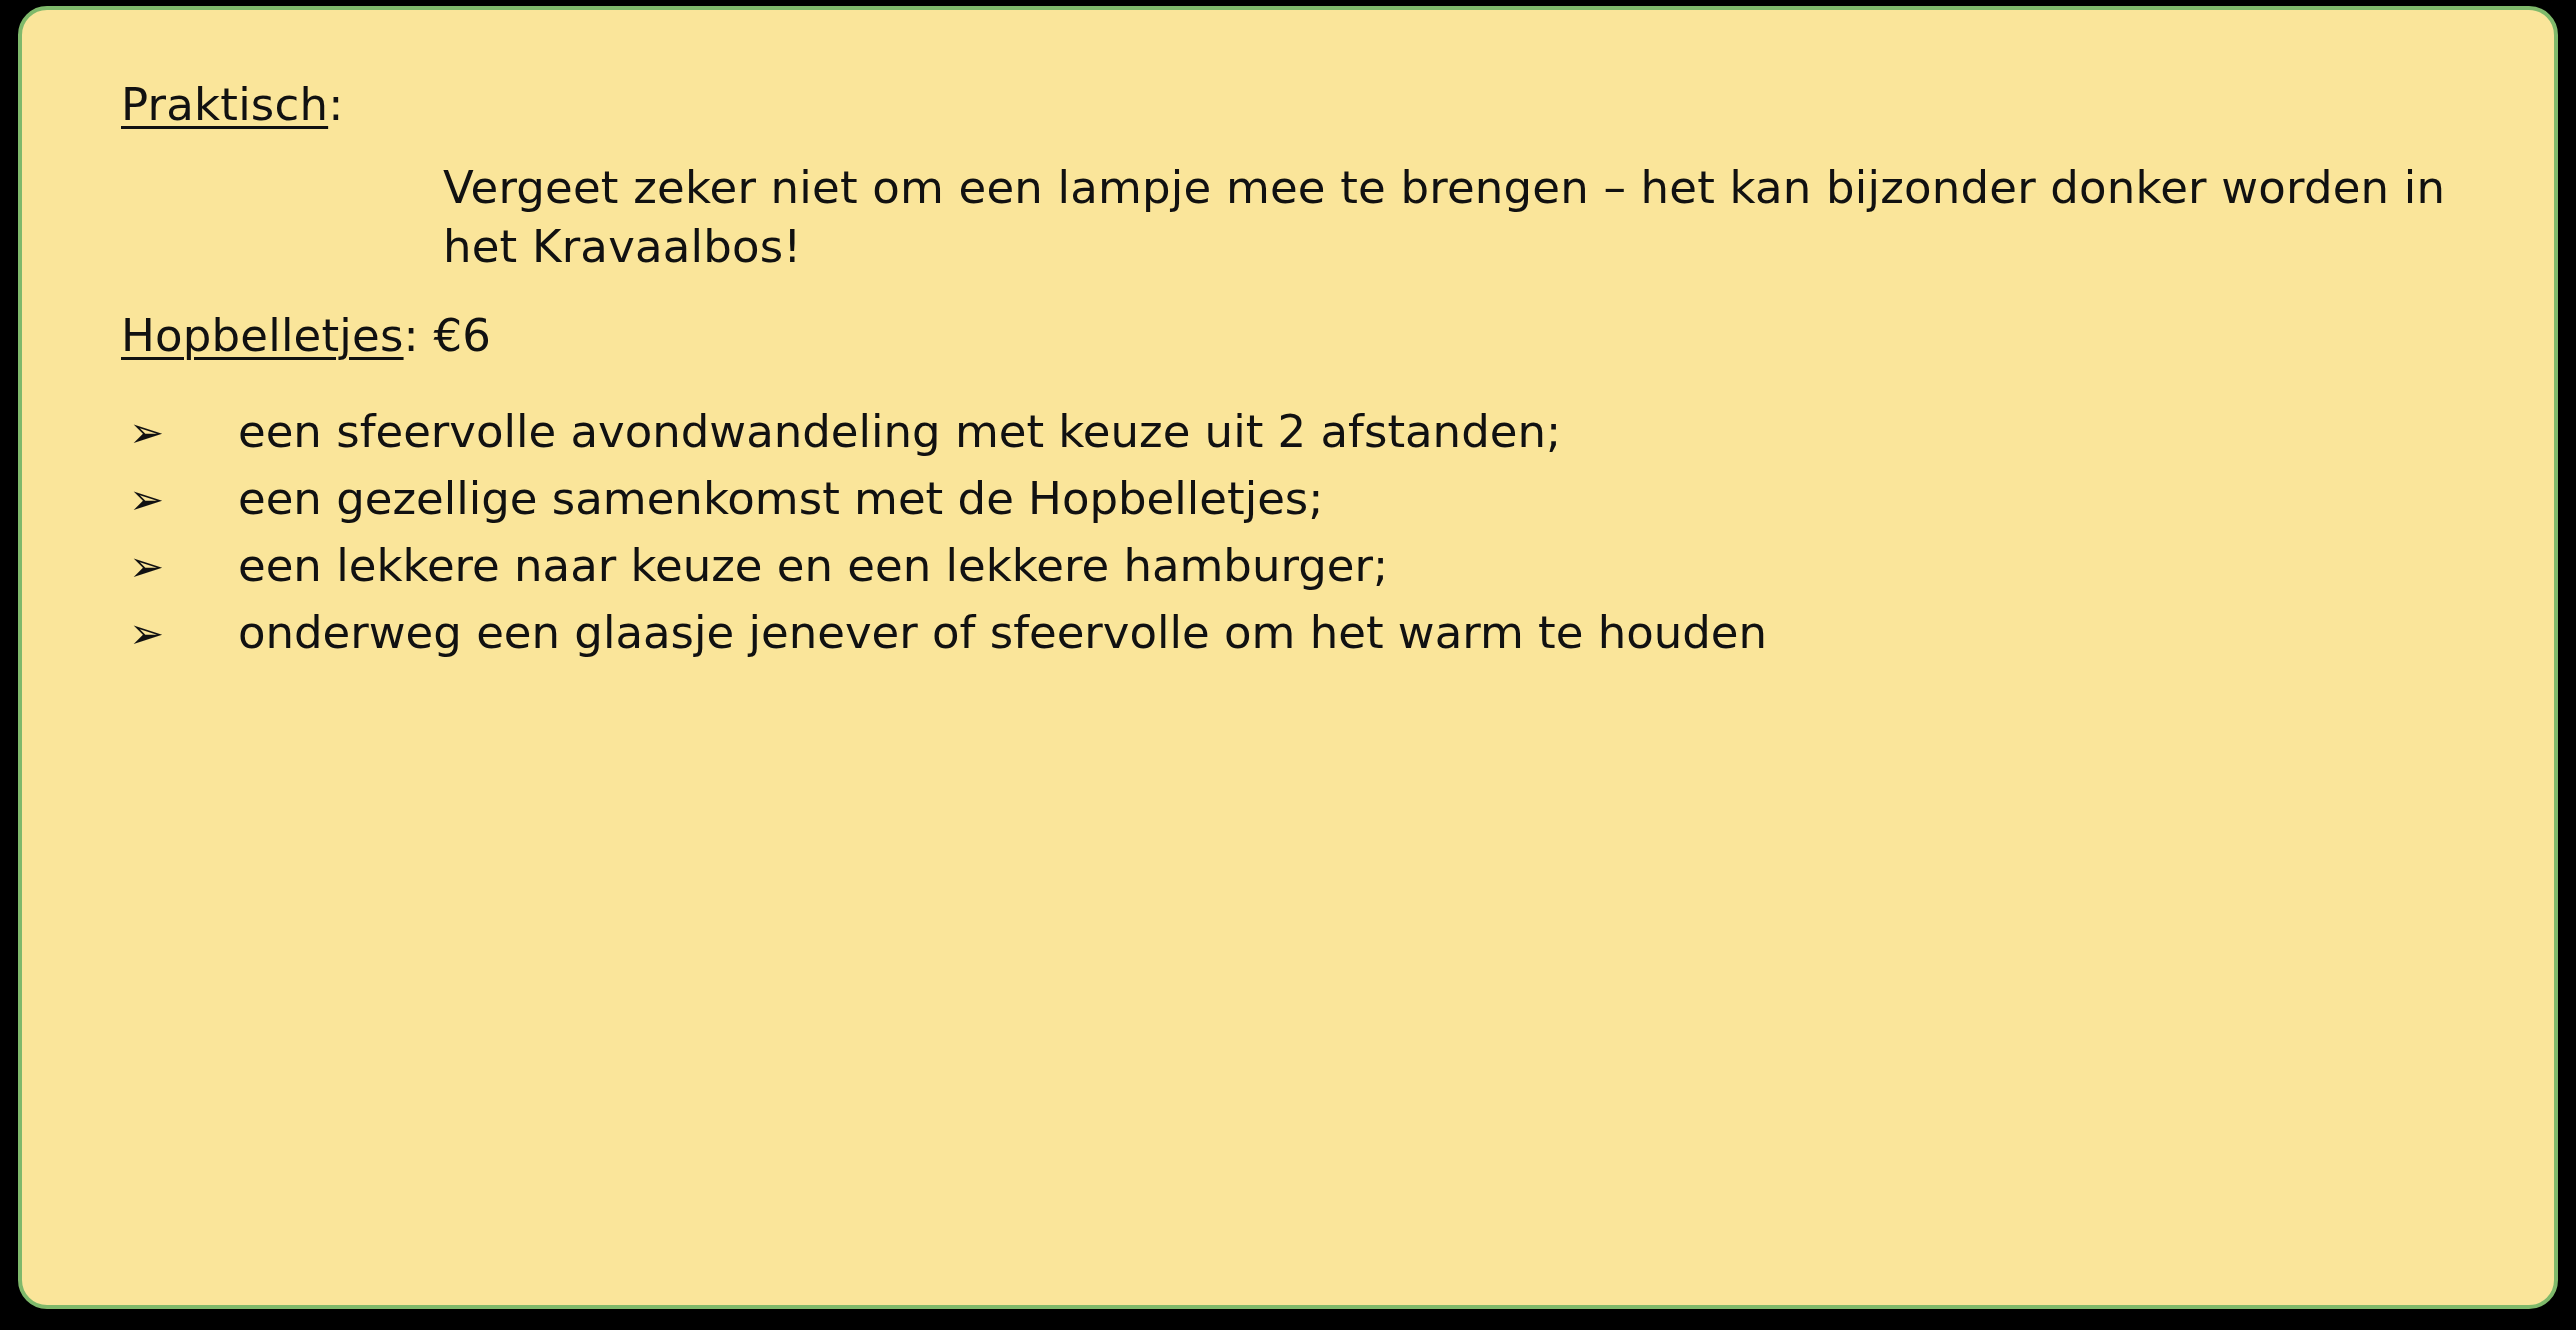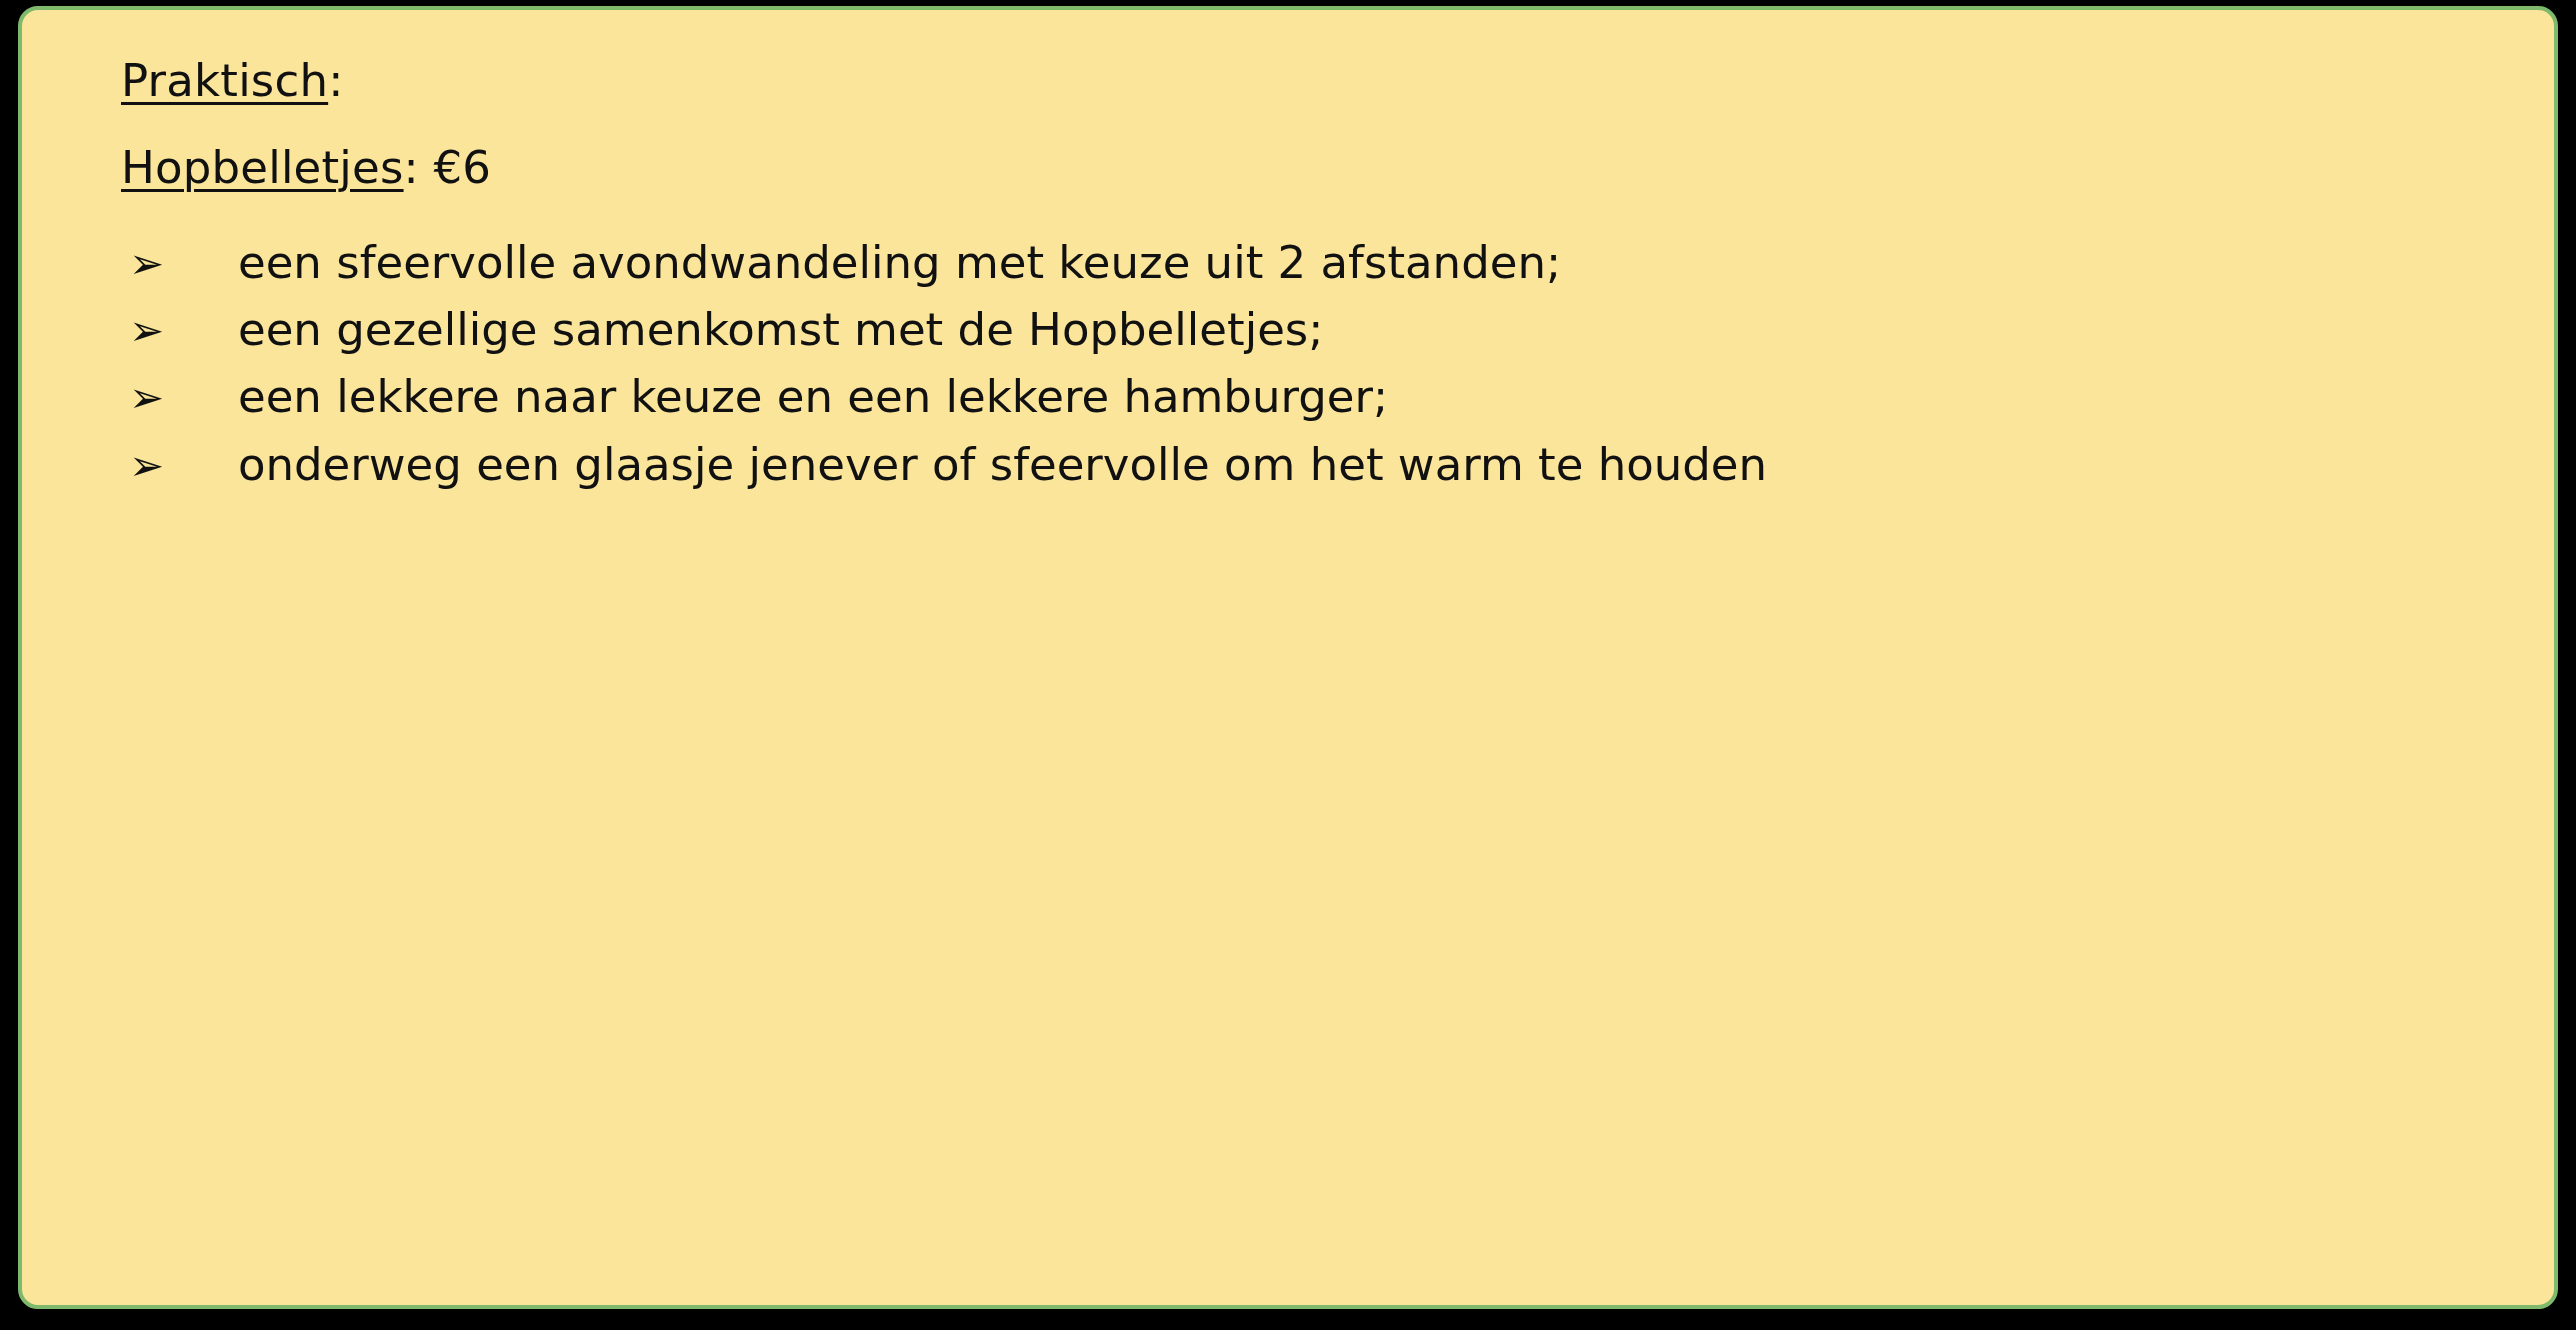--- a/index.html
+++ b/index.html
@@ -15,22 +15,22 @@
   }
   .card {
     position: absolute;
     left: 18px;
     top: 6px;
     width: 2540px;
     height: 1303px;
     box-sizing: border-box;
     background: #FAE59A;
     border: 4px solid #7FB96B;
-    border-radius: 20px;
-    padding: 45px 89px 40px 99px;
+    border-radius: 29px;
+    padding: 69px 89px 40px 99px;
   }
   .para {
     color: #111111;
     font-size: 45px;
     line-height: 1.17;
     margin: 0 0 22px 0;
     letter-spacing: 0.2px;
   }
   .heading {
     margin-bottom: 26px;
@@ -78,20 +78,21 @@
 </style>
 </head>
 <body>
 
 <div class="card">
 
   <p class="para heading">
     <span class="u">Praktisch</span><span>:</span>
   </p>
 
+  <p class="para indent">Vergeet zeker niet om een lampje mee te brengen – het kan bijzonder donker worden in het Kravaalbos!</p>
 
 
   <p class="para spaced">
     <span class="u">Hopbelletjes</span><span>: €6</span>
   </p>
 
 
   <ul class="bullet-list">
     <li class="bullet-item">
       <span class="bullet-marker">➢</span>

